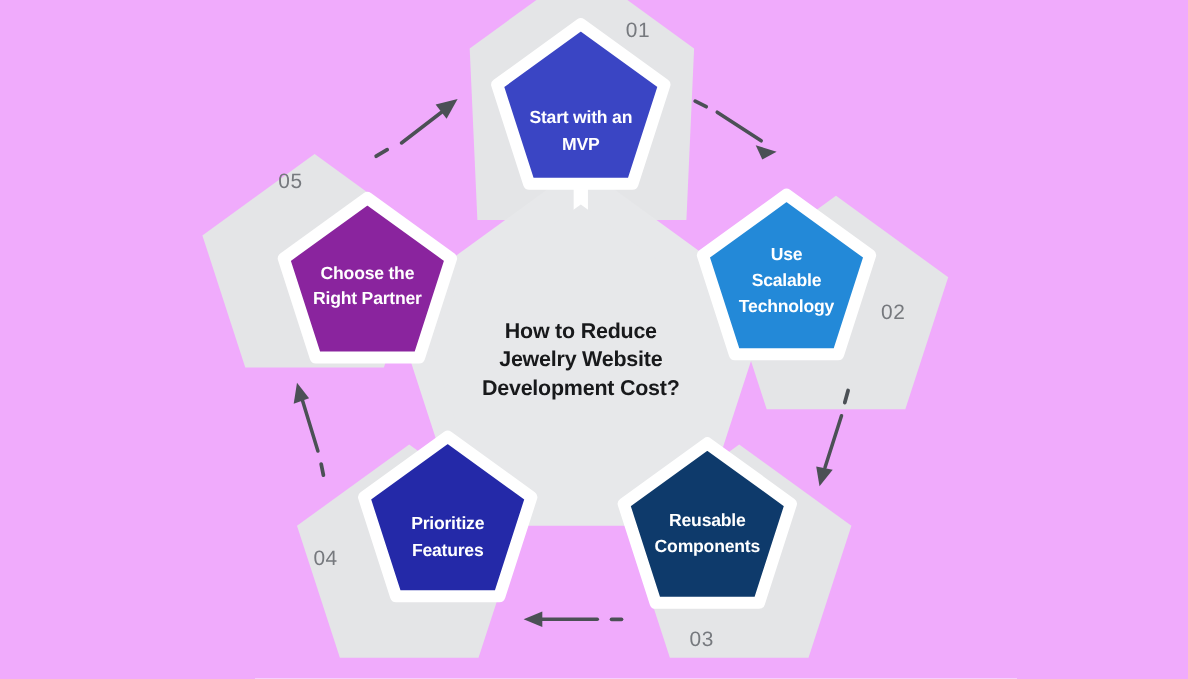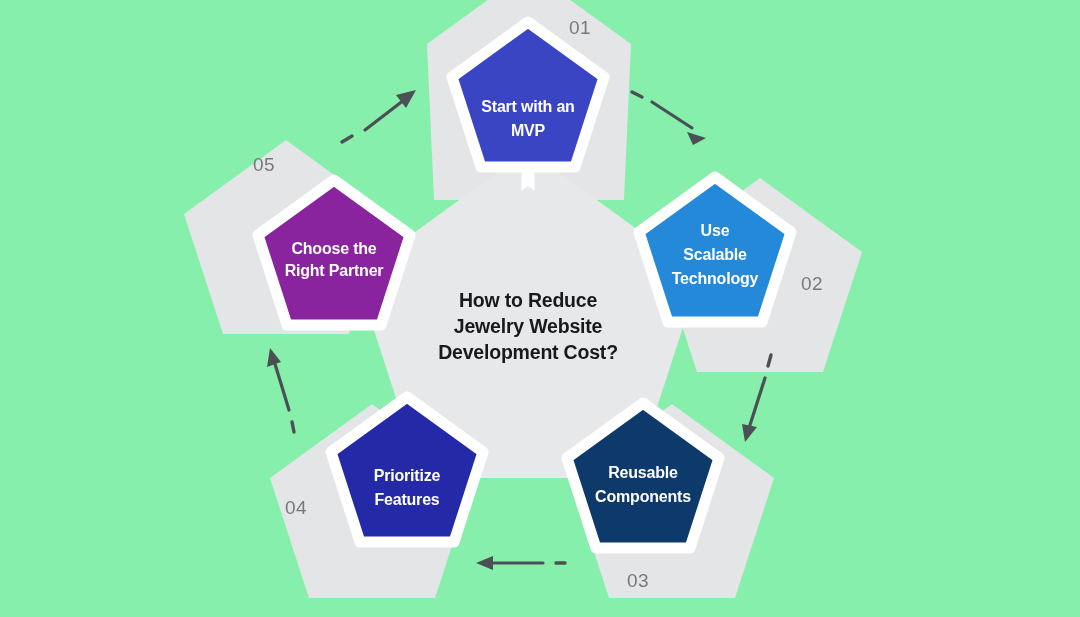--- a/index.html
+++ b/index.html
@@ -10,21 +10,21 @@
   body {
     width: 1080px;
     height: 617px;
     font-family: "Liberation Sans", sans-serif;
     overflow: hidden;
   }
   #infographic-canvas {
     position: relative;
     width: 1080px;
     height: 617px;
-    background: #86efac;
+    background: #f0abfc;
     text-align: center;
   }
   #diagram-svg {
     position: absolute;
     left: 0;
     top: 0;
     width: 1080px;
     height: 617px;
   }
   .step-label {

